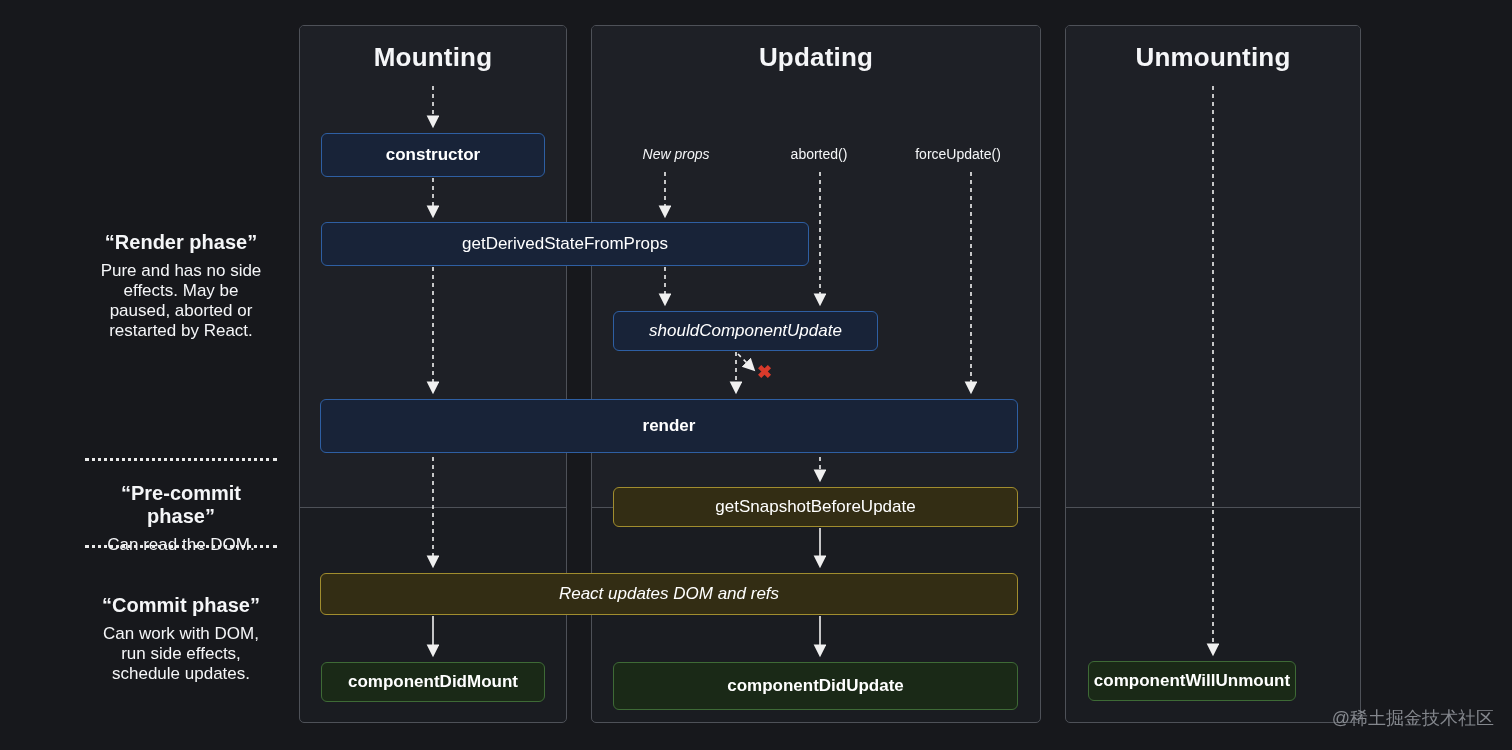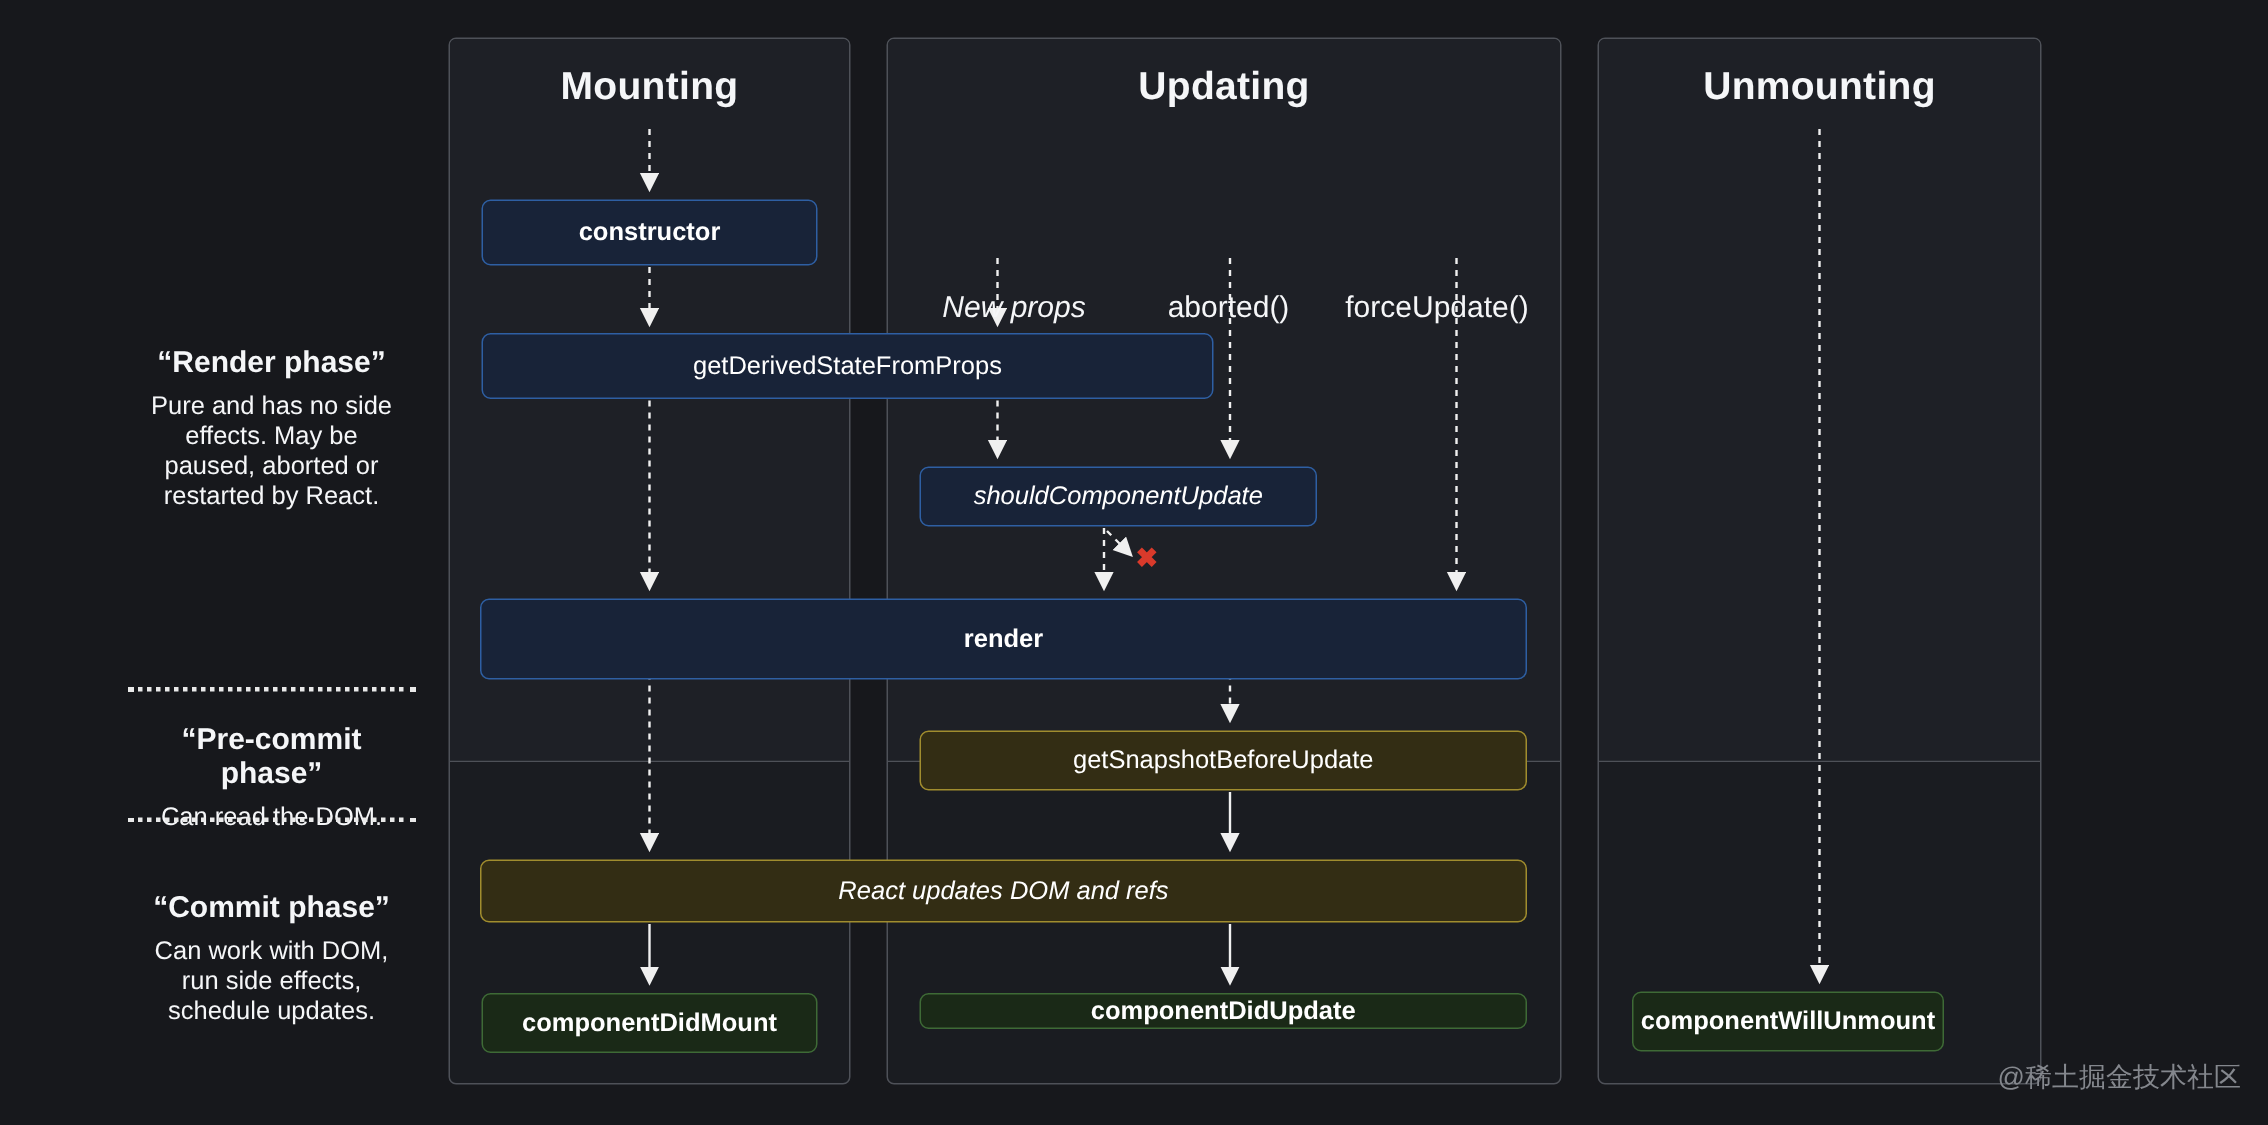--- a/index.html
+++ b/index.html
@@ -26,21 +26,21 @@
 
   .box{position:absolute; z-index:5; display:flex; align-items:center; justify-content:center;
        box-sizing:border-box; border-radius:6px; color:#fff; font-size:17px; cursor:pointer;}
   .box.blue{background:var(--blue-bg); border:1px solid var(--blue-border);}
   .box.yellow{background:var(--yellow-bg); border:1px solid var(--yellow-border);}
   .box.green{background:var(--green-bg); border:1px solid var(--green-border);}
   .bold{font-weight:700;}
   .italic{font-style:italic;}
 
   .trigger{position:absolute; z-index:6; transform:translateX(-50%); color:var(--text);
-           font-size:20px; white-space:nowrap;margin-top:48px;}
+           font-size:14px; white-space:nowrap;}
 
   .phase-label{position:absolute; left:85px; width:192px; text-align:center; color:var(--text); z-index:2;}
   .phase-title{font-size:20px; font-weight:700;}
   .phase-desc{font-size:17px; line-height:20px; margin-top:7px;}
   .dotted-divider{position:absolute; left:85px; width:192px; height:0;
                   border-top:3px dotted #e9e9e9; z-index:2;}
 
   .stop-x{position:absolute; z-index:6; color:var(--red-x); font-size:18px; font-weight:900; line-height:1;}
   .watermark{position:absolute; right:18px; bottom:20px; z-index:7; color:var(--watermark); font-size:18px;}
 </style>
@@ -106,17 +106,17 @@
 
   <span class="stop-x" style="left:757px; top:363px;">✖</span>
 
   <div class="box blue bold" style="left:321px;  top:133px; width:224px; height:44px;">constructor</div>
   <div class="box blue" style="left:321px;  top:222px; width:488px; height:44px;">getDerivedStateFromProps</div>
   <div class="box blue" style="left:613px;  top:311px; width:265px; height:40px;font-style:italic;">shouldComponentUpdate</div>
   <div class="box blue bold" style="left:320px;  top:399px; width:698px; height:54px;">render</div>
   <div class="box yellow" style="left:613px;  top:487px; width:405px; height:40px;">getSnapshotBeforeUpdate</div>
   <div class="box yellow italic" style="left:320px; top:573px; width:698px; height:42px;">React updates DOM and refs</div>
   <div class="box green bold" style="left:321px;  top:662px; width:224px; height:40px;">componentDidMount</div>
-  <div class="box green bold" style="left:613px;  top:662px; width:405px; height:24px;">componentDidUpdate</div>
+  <div class="box green bold" style="left:613px;  top:662px; width:405px; height:48px;">componentDidUpdate</div>
   <div class="box green bold" style="left:1088px; top:661px; width:208px; height:40px;">componentWillUnmount</div>
 
   <div class="watermark">@稀土掘金技术社区</div>
 </div>
 
 </body></html>

